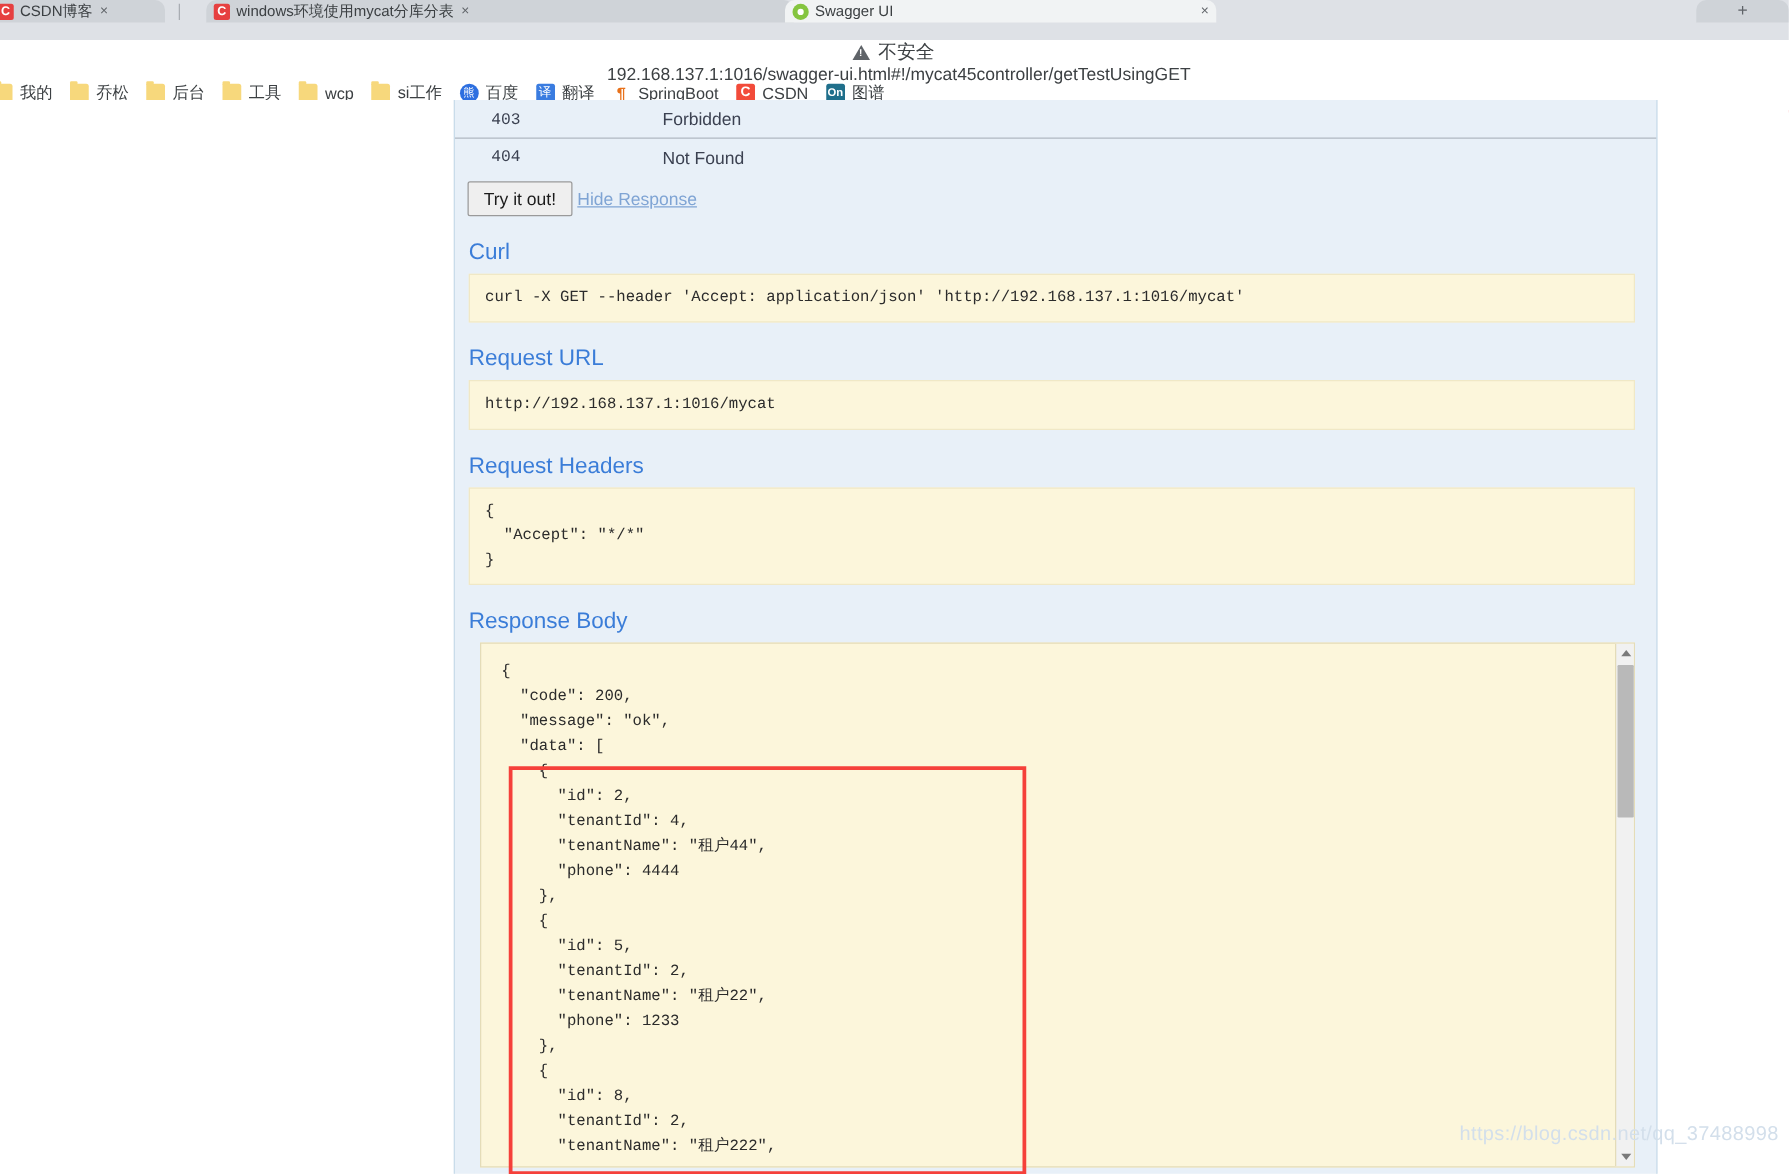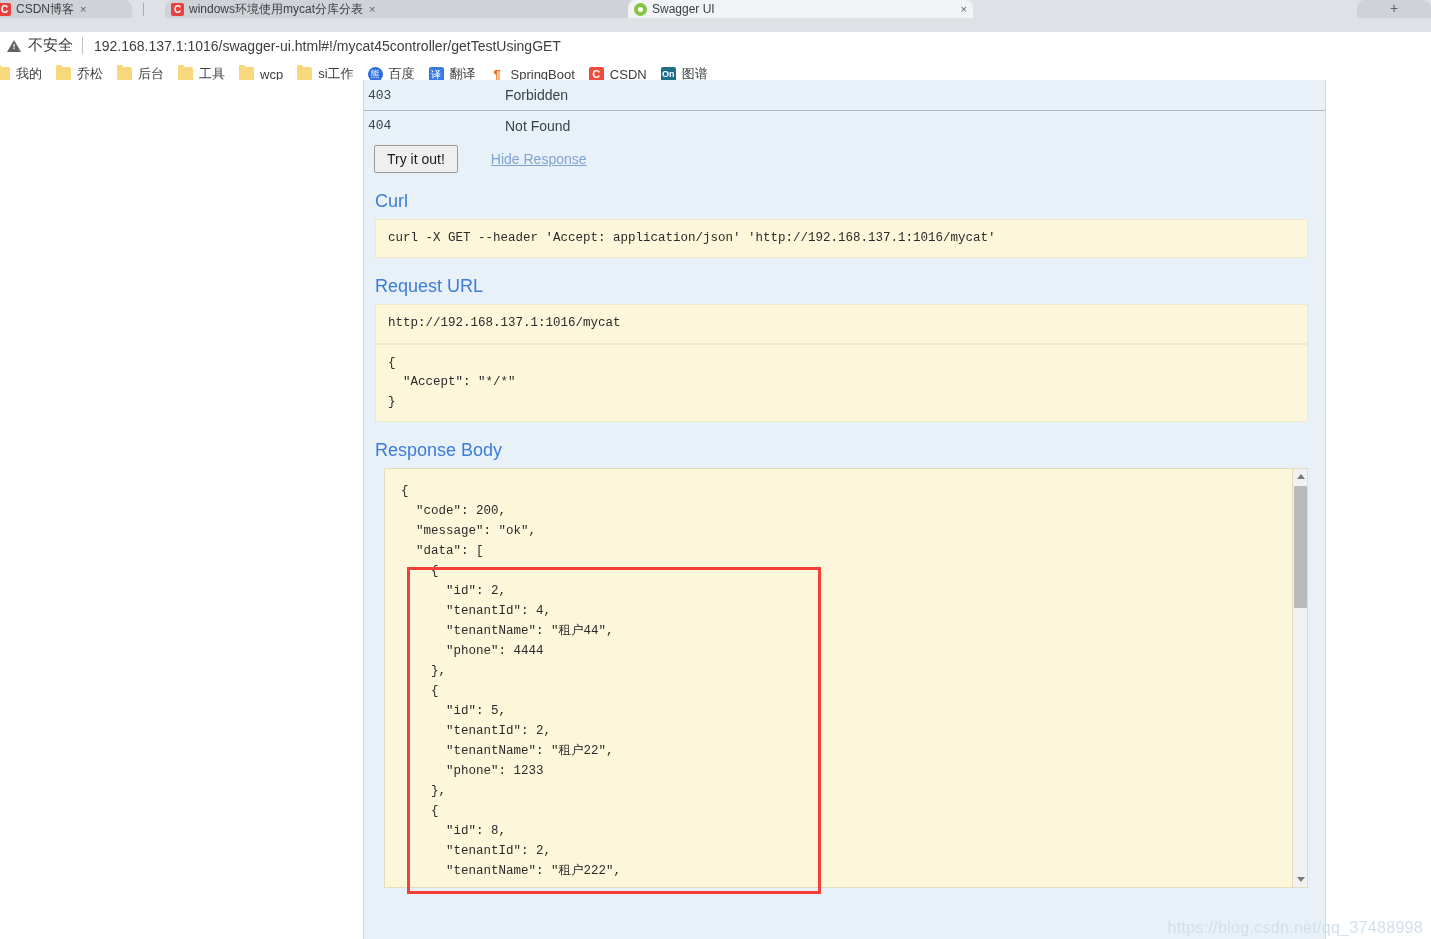--- a/index.html
+++ b/index.html
@@ -74,20 +74,21 @@
     text-align: center; line-height: 16px;
   }
 
   #omnibox-row {
     height: 28px;
     background: #ffffff;
     display: flex;
     align-items: center;
     padding-left: 7px;
     border-bottom: 1px solid #ffffff;
+    flex-direction: column;
   }
   #security-chip {
     display: flex; align-items: center;
     flex: 0 0 auto;
   }
   .warn-triangle {
     width: 0; height: 0;
     border-left: 7px solid transparent;
     border-right: 7px solid transparent;
     border-bottom: 12px solid #5f6368;
@@ -208,21 +209,21 @@
     background: #e8f0f8;
     border-left: 1px solid #c9dcea;
     border-right: 1px solid #c9dcea;
   }
 
   
   .status-row {
     display: flex;
     align-items: center;
     height: 30px;
-    padding-left: 4px;
+    padding-left: 29px;
     font-size: 14px;
     color: #3b4151;
   }
   .status-row.divided { border-top: 1px solid #b0b8c1; }
   .status-code {
     width: 137px;
     font-family: "Liberation Mono", monospace;
     font-size: 13px;
     color: #3b4151;
   }
@@ -238,21 +239,21 @@
     background: #efefef;
     border: 1px solid #9a9a9a;
     border-radius: 2px;
     font-size: 14px;
     color: #1b1b1b;
     padding: 5px 12px;
     font-family: "Liberation Sans", sans-serif;
     cursor: pointer;
   }
   #hide-response {
-    margin-left: 33px;
+    margin-left: 4px;
     font-size: 14px;
     color: #7fa4d4;
     text-decoration: underline;
     cursor: pointer;
   }
 
   .section-title {
     font-size: 18px;
     color: #3b7dd8;
     font-weight: normal;
@@ -328,21 +329,21 @@
   #sb-thumb {
     position: absolute;
     left: 1px; top: 17px;
     width: 13px; height: 122px;
     background: #b9b9b9;
     border-radius: 1px;
   }
 
   #watermark {
     position: absolute;
-    right: 8px; bottom: 2px;
+    right: 8px; bottom: 22px;
     font-size: 16px;
     color: #d3dfeb;
     font-family: "Liberation Sans", sans-serif;
     letter-spacing: 0.3px;
     white-space: nowrap;
   }
 </style>
 </head>
 <body>
 
@@ -445,20 +446,21 @@
       <button id="try-it-out">Try it out!</button>
       <a id="hide-response">Hide Response</a>
     </div>
 
     <h4 class="section-title">Curl</h4>
     <div class="code-box">curl -X GET --header 'Accept: application/json' 'http://192.168.137.1:1016/mycat'</div>
 
     <h4 class="section-title">Request URL</h4>
     <div class="code-box">http://192.168.137.1:1016/mycat</div>
 
+    <h4 class="section-title">Request Headers</h4>
     <div class="code-box">{
   "Accept": "*/*"
 }</div>
 
     <h4 class="section-title">Response Body</h4>
 
     <div id="response-body-wrap">
       <pre id="response-body-pre">{
   "code": 200,
   "message": "ok",

